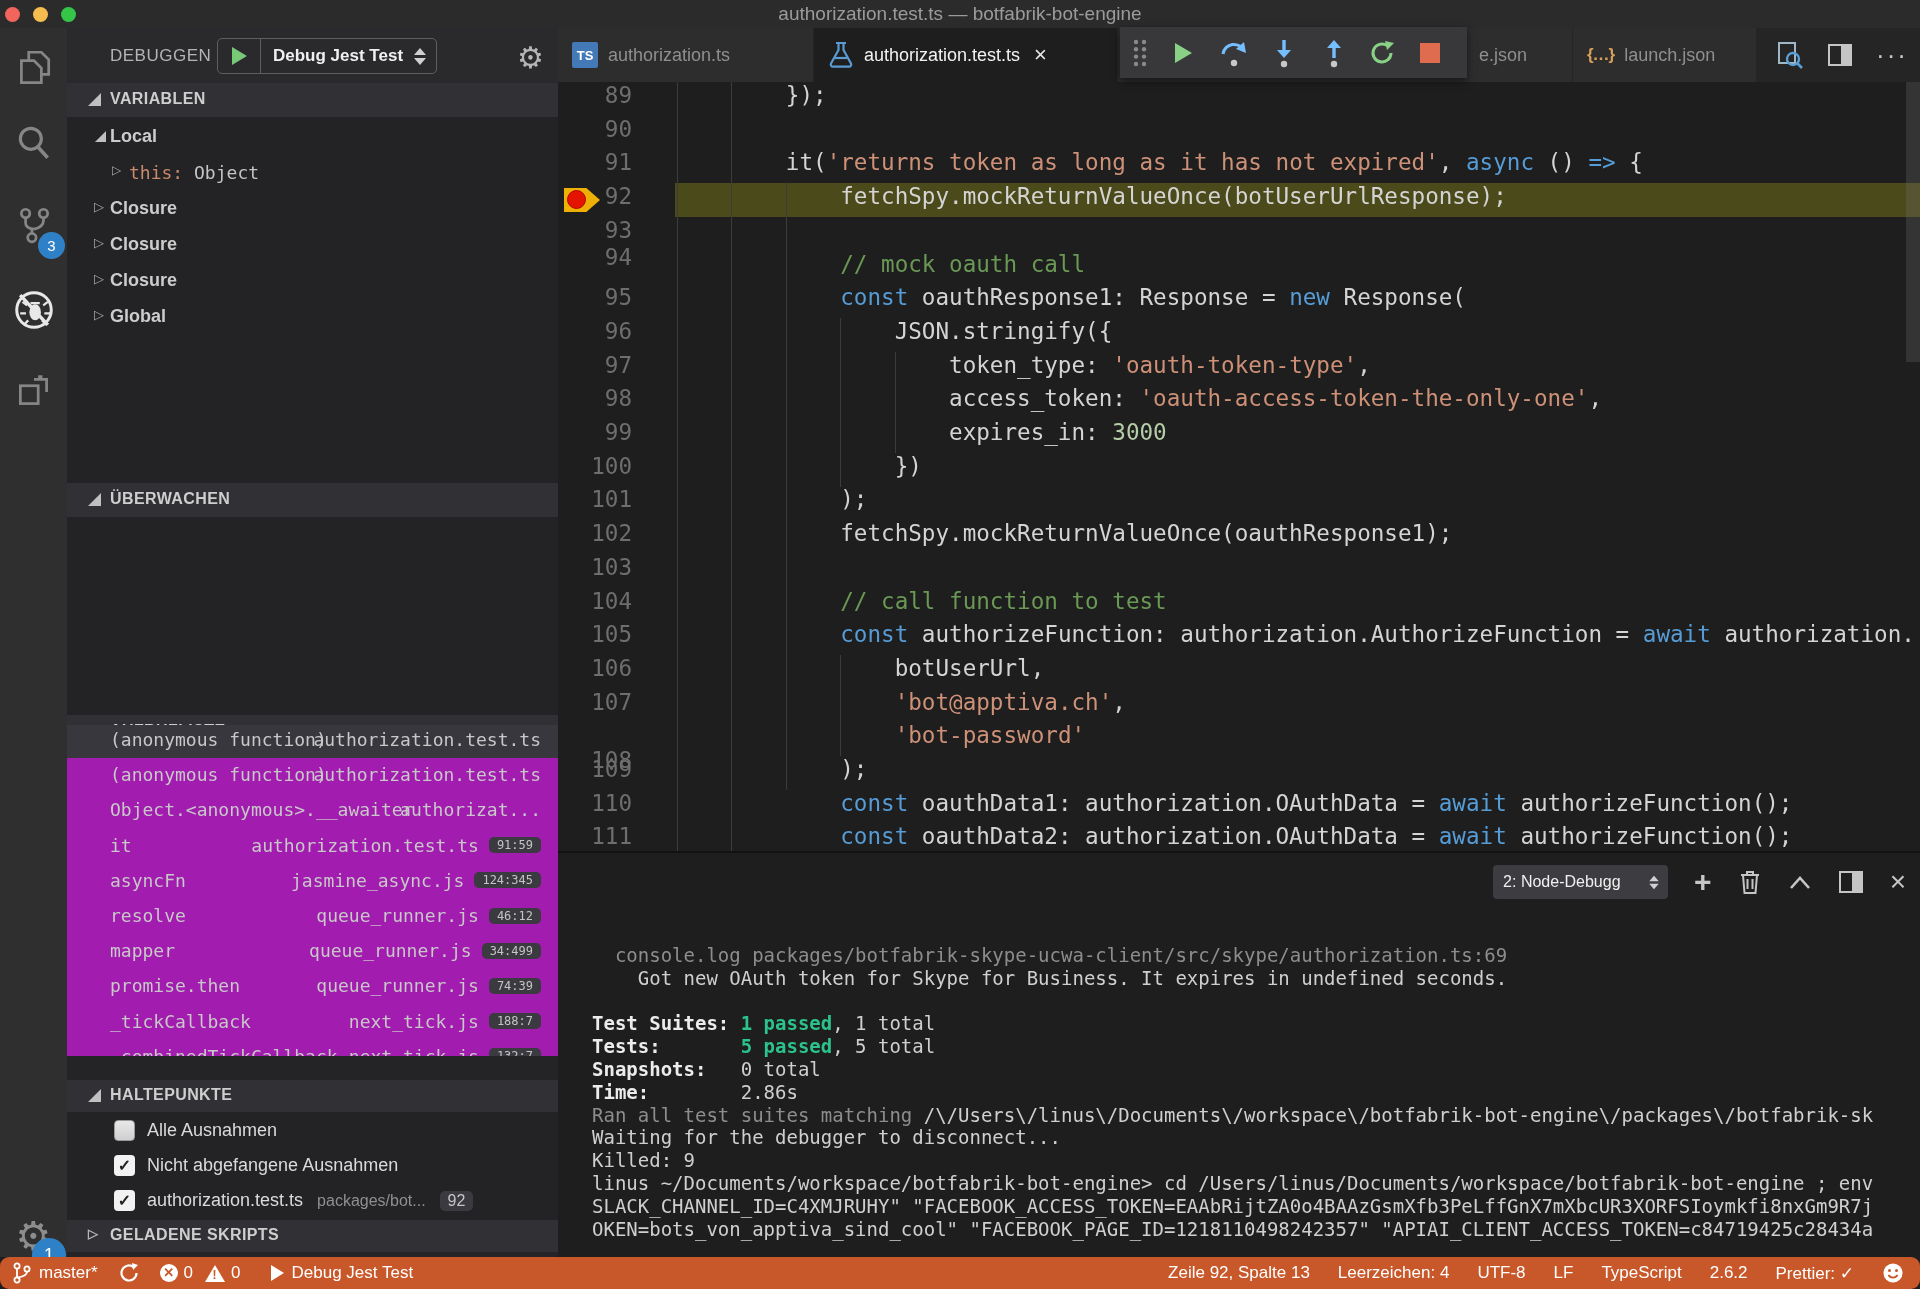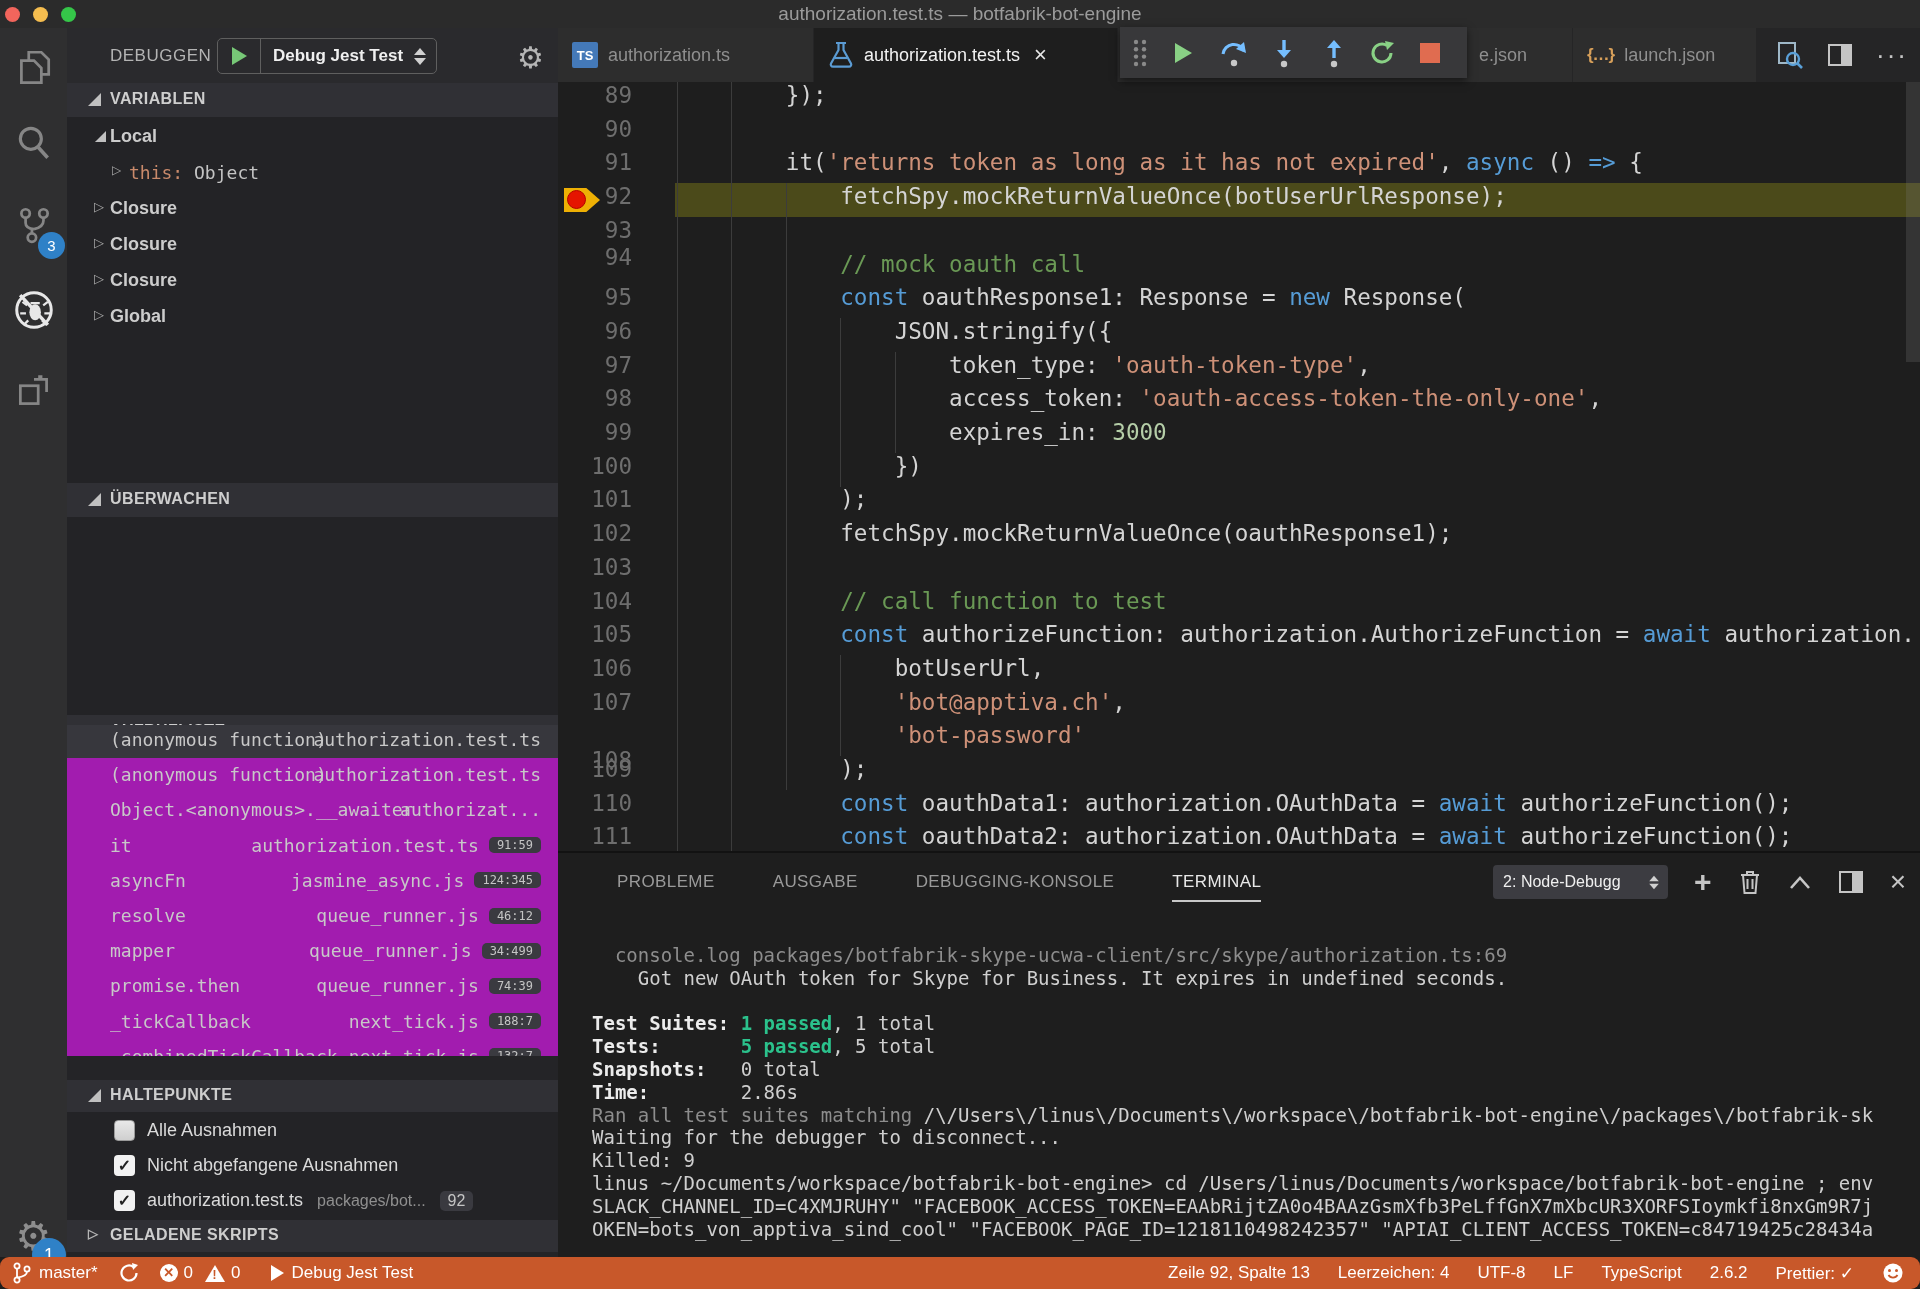--- a/index.html
+++ b/index.html
@@ -455,26 +455,20 @@
         <div class="codeline" style="top: 674px; height: 33.7px;"><span class="p">            );</span></div>
         <div class="codeline" style="top: 707.7px; height: 33.7px;"><span class="p">            </span><span class="k">const</span><span class="p"> oauthData1: authorization.OAuthData = </span><span class="k">await</span><span class="p"> authorizeFunction();</span></div>
         <div class="codeline" style="top: 741.4px; height: 33.7px;"><span class="p">            </span><span class="k">const</span><span class="p"> oauthData2: authorization.OAuthData = </span><span class="k">await</span><span class="p"> authorizeFunction();</span></div>
       </div>
     <div id="bp-arrow" style="top: 106.1px;"></div>
     <div id="bp-dot" style="top: 108.1px;"></div>
     <div id="scrollthumb"></div>
   </div>
 
   <div id="panel" class="abs">
-    <div id="panel-tabs">
-        <span class="ptab">PROBLEME</span>
-        <span class="ptab">AUSGABE</span>
-        <span class="ptab">DEBUGGING-KONSOLE</span>
-        <span class="ptab active">TERMINAL</span>
-      </div>
     <div id="panel-actions">
       <div id="panel-dd">
         <span>2: Node-Debugg</span>
         <span class="updown">
             <i class="u"></i>
             <i class="d"></i>
           </span>
       </div>
       <span class="pact" style="font-size:30px;font-weight:bold;line-height:20px;">+</span>
       <span class="pact">

